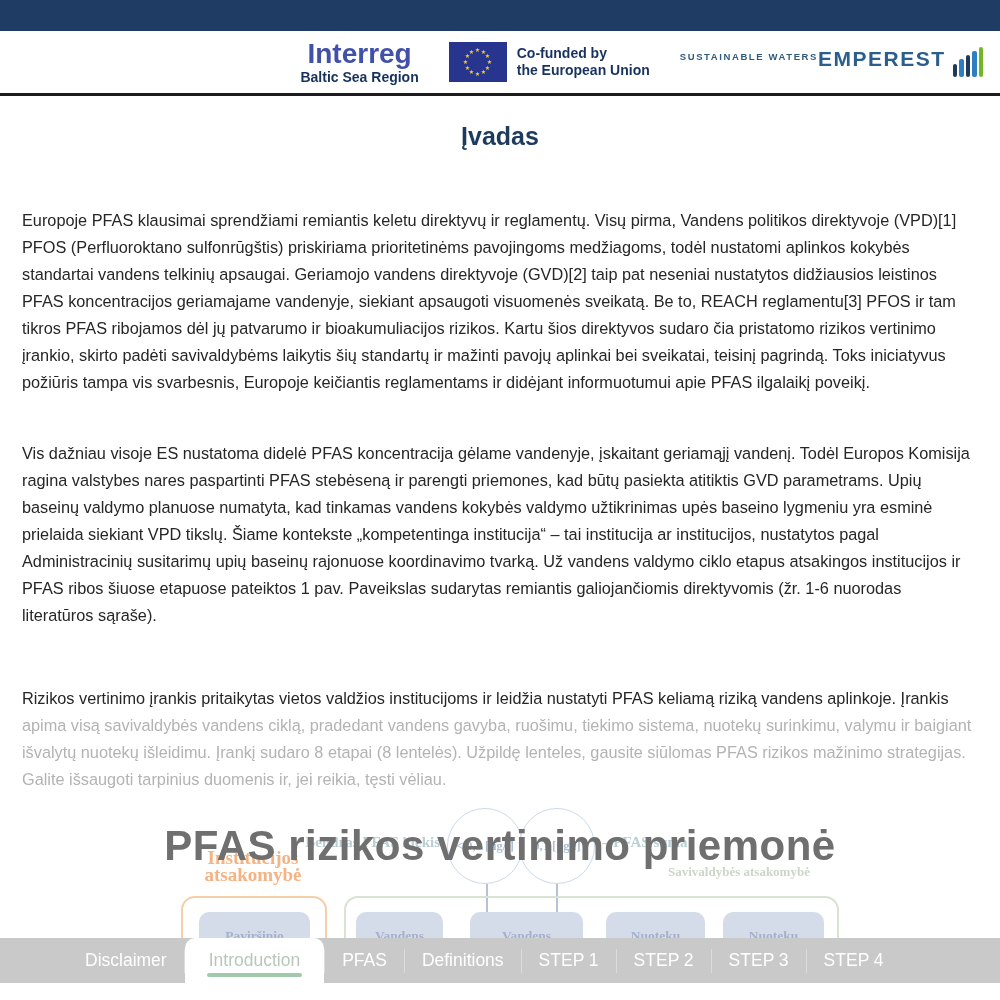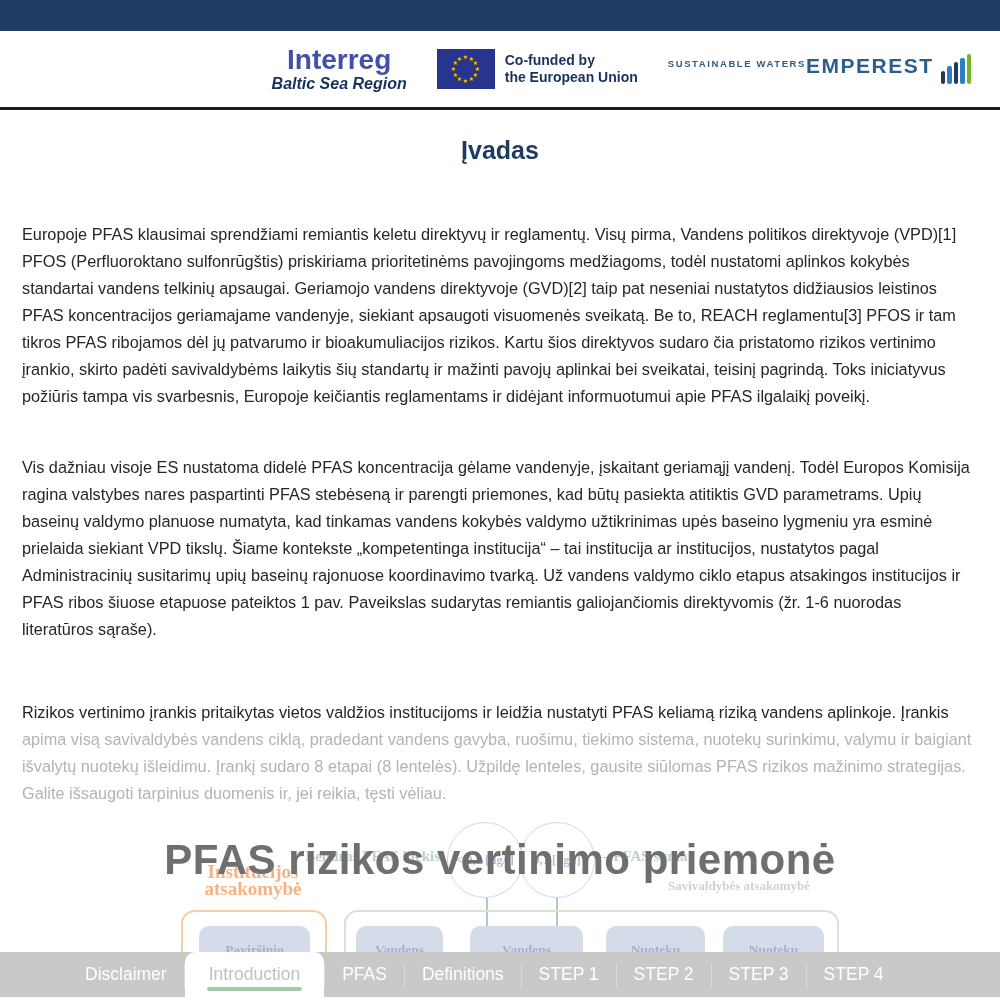--- a/index.html
+++ b/index.html
@@ -4,27 +4,27 @@
 <style>
   * { box-sizing: border-box; margin: 0; padding: 0; }
   html, body { width: 1000px; height: 1000px; overflow: hidden; background: #fff;
     font-family: "Liberation Sans", sans-serif; }
   .screen { width: 1000px; height: 1000px; display: flex; flex-direction: column; position: relative; }
 
   
   .topbar { height: 31px; background: #1e3c64; flex: 0 0 auto; }
 
   
-  .header { height: 79px; background: #fff; border-bottom: 3px solid #1c1c1c;
-    display: flex; align-items: center; justify-content: flex-end; padding-right: 29px; flex: 0 0 auto; }
+  .header { height: 65px; background: #fff; border-bottom: 3px solid #1c1c1c;
+    display: flex; align-items: center; justify-content: flex-end; padding-right: 17px; flex: 0 0 auto; }
   .logos { display: flex; align-items: center; gap: 30px; }
 
   .interreg { text-align: center; line-height: 1; }
   .interreg-word { font-size: 28px; font-weight: 700; color: #4150a8; letter-spacing: 0px; }
-  .interreg-sub { font-size: 16px; font-weight: 700; color: #16325c; margin-top: 2px; font-style: italic; }
+  .interreg-sub { font-size: 14px; font-weight: 700; color: #16325c; margin-top: 2px; }
 
   .eu { display: flex; align-items: center; gap: 10px; }
   .eu-flag { width: 58px; height: 40px; background: #27358e; position: relative; flex: 0 0 auto; }
   .eu-flag span { position: absolute; color: #ffcc00; font-size: 6px; line-height: 6px; }
   .eu-text { font-size: 14px; font-weight: 700; color: #17325f; line-height: 1.25; }
 
   .emperest { display: flex; align-items: flex-start; gap: 7px; }
   .emp-left { display: flex; flex-direction: row; }
   .emp-top { font-size: 9.5px; letter-spacing: 1.6px; color: #2f5a7e; font-weight: 700; margin-top: 4px; }
   .emp-line { height: 2px; background: #2e75b6; margin: 4px 0 3px 0; }

